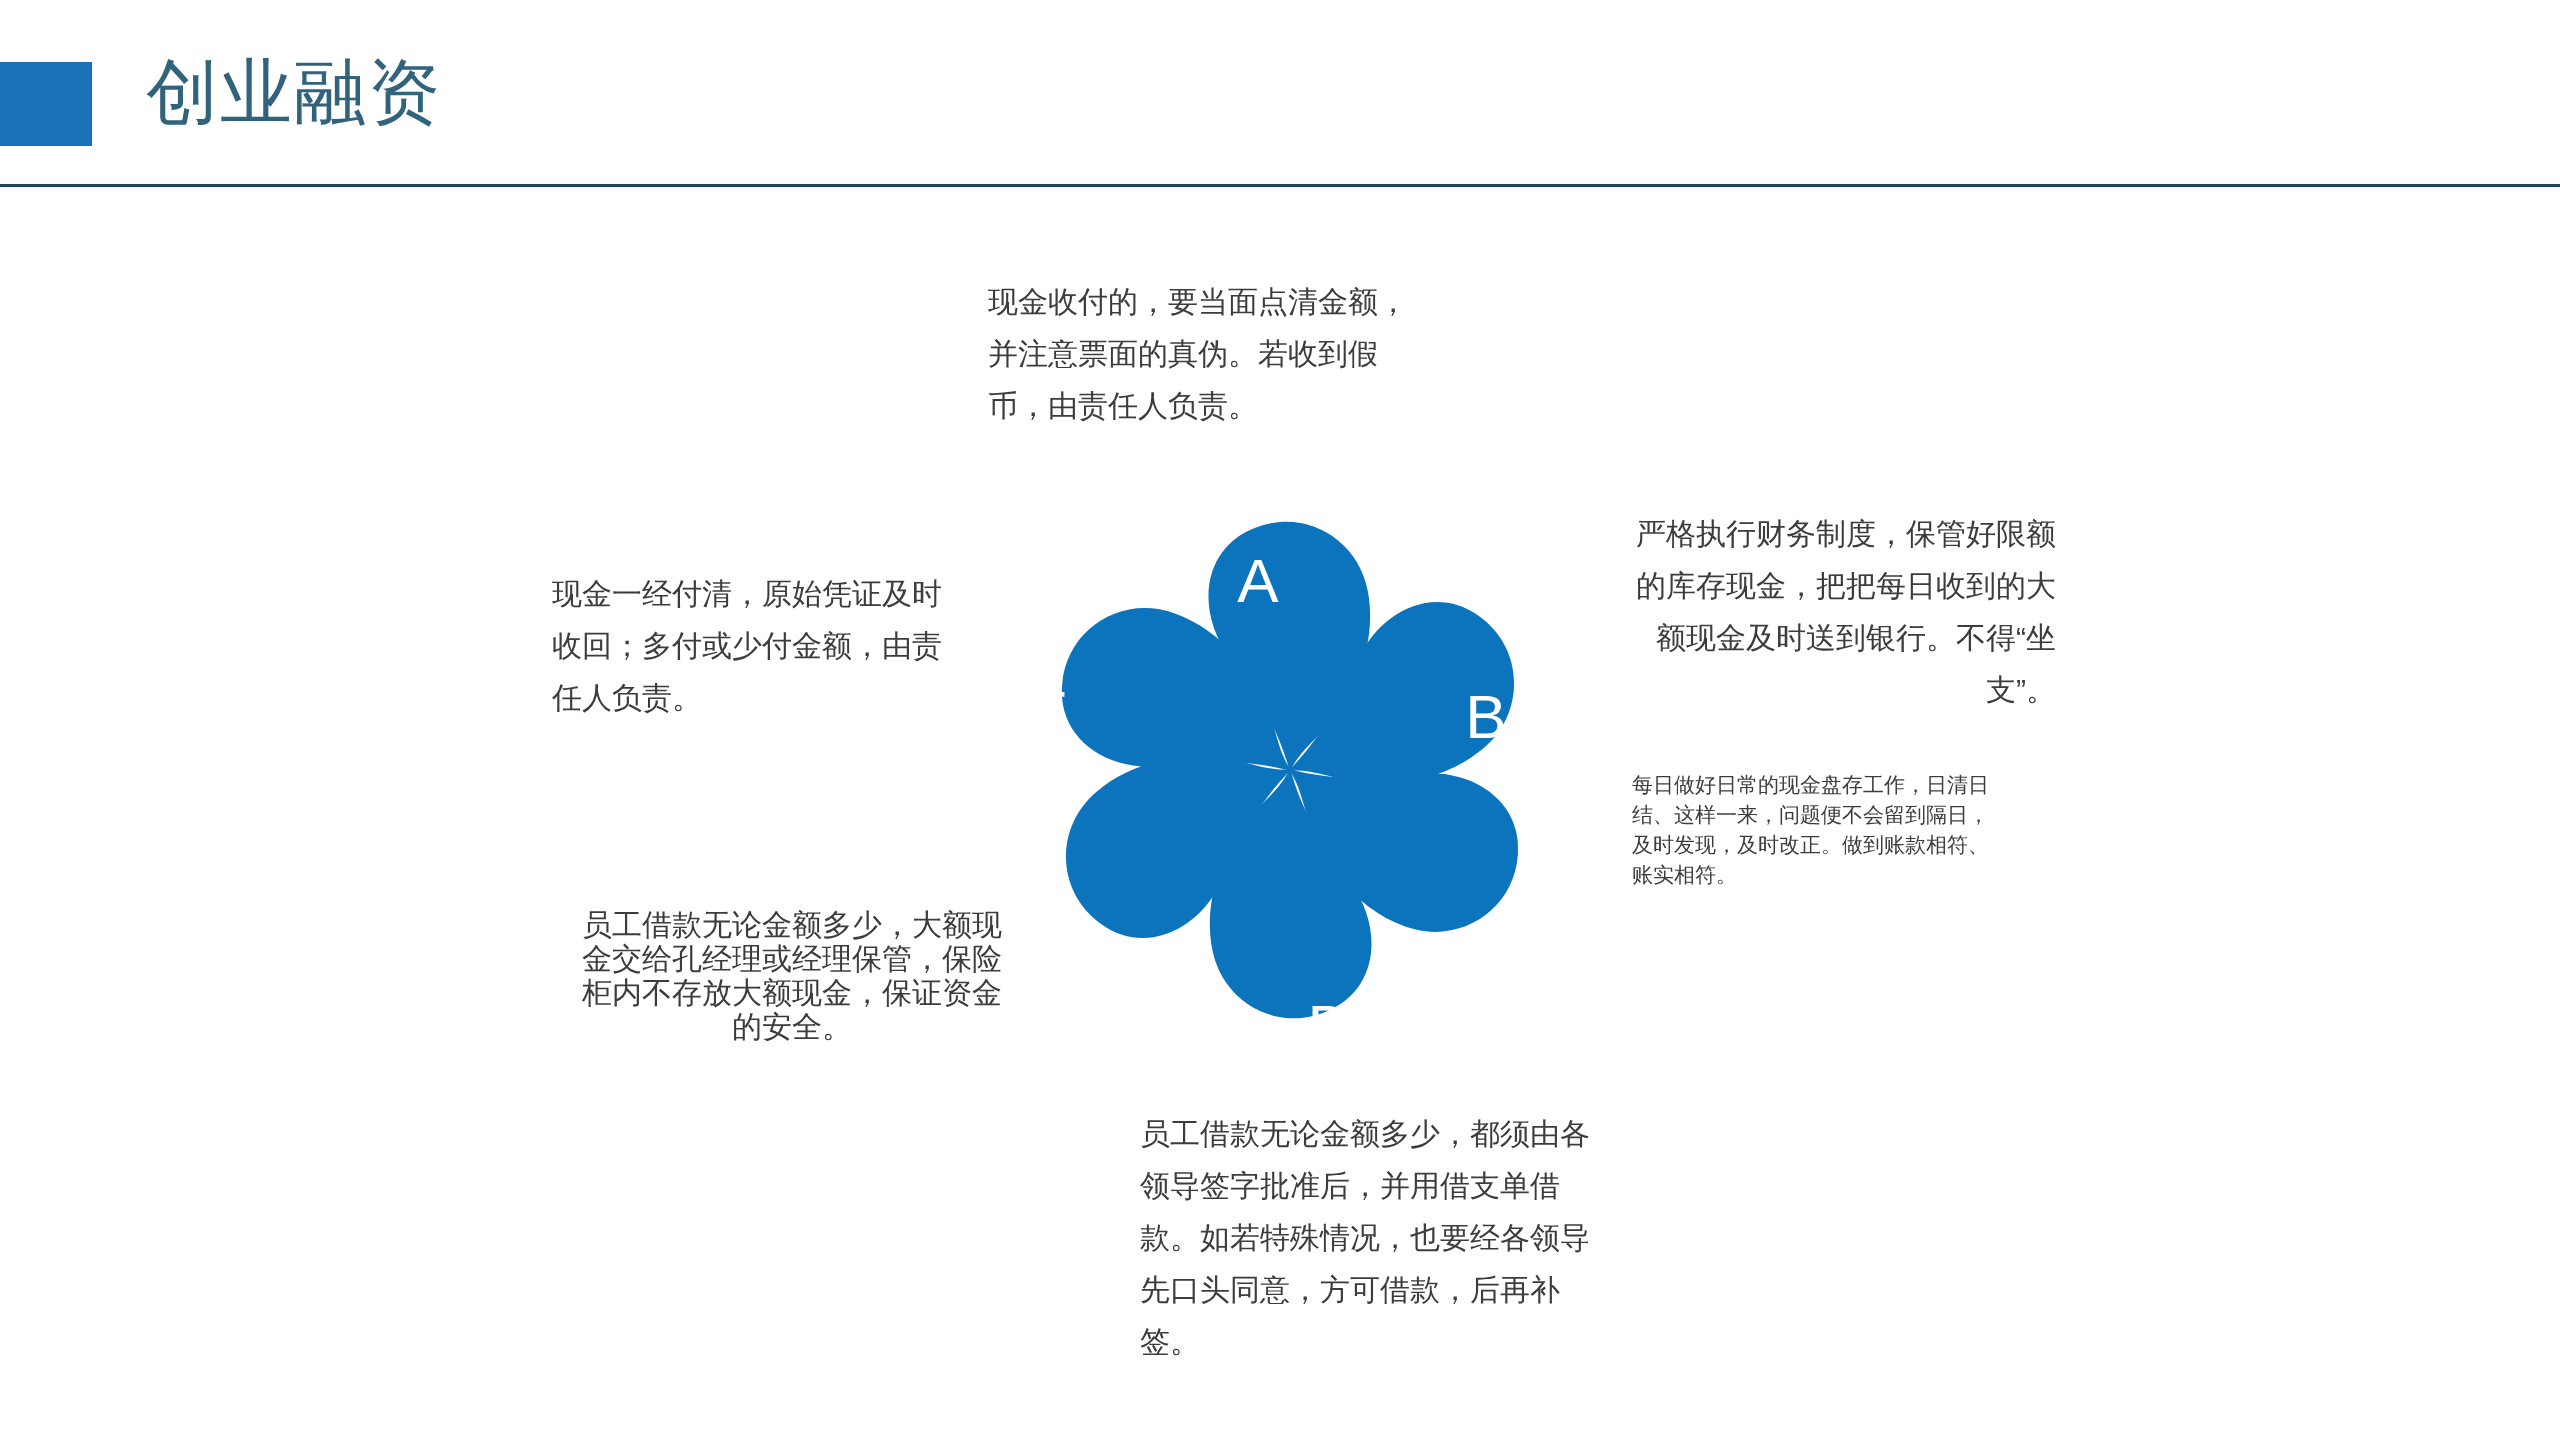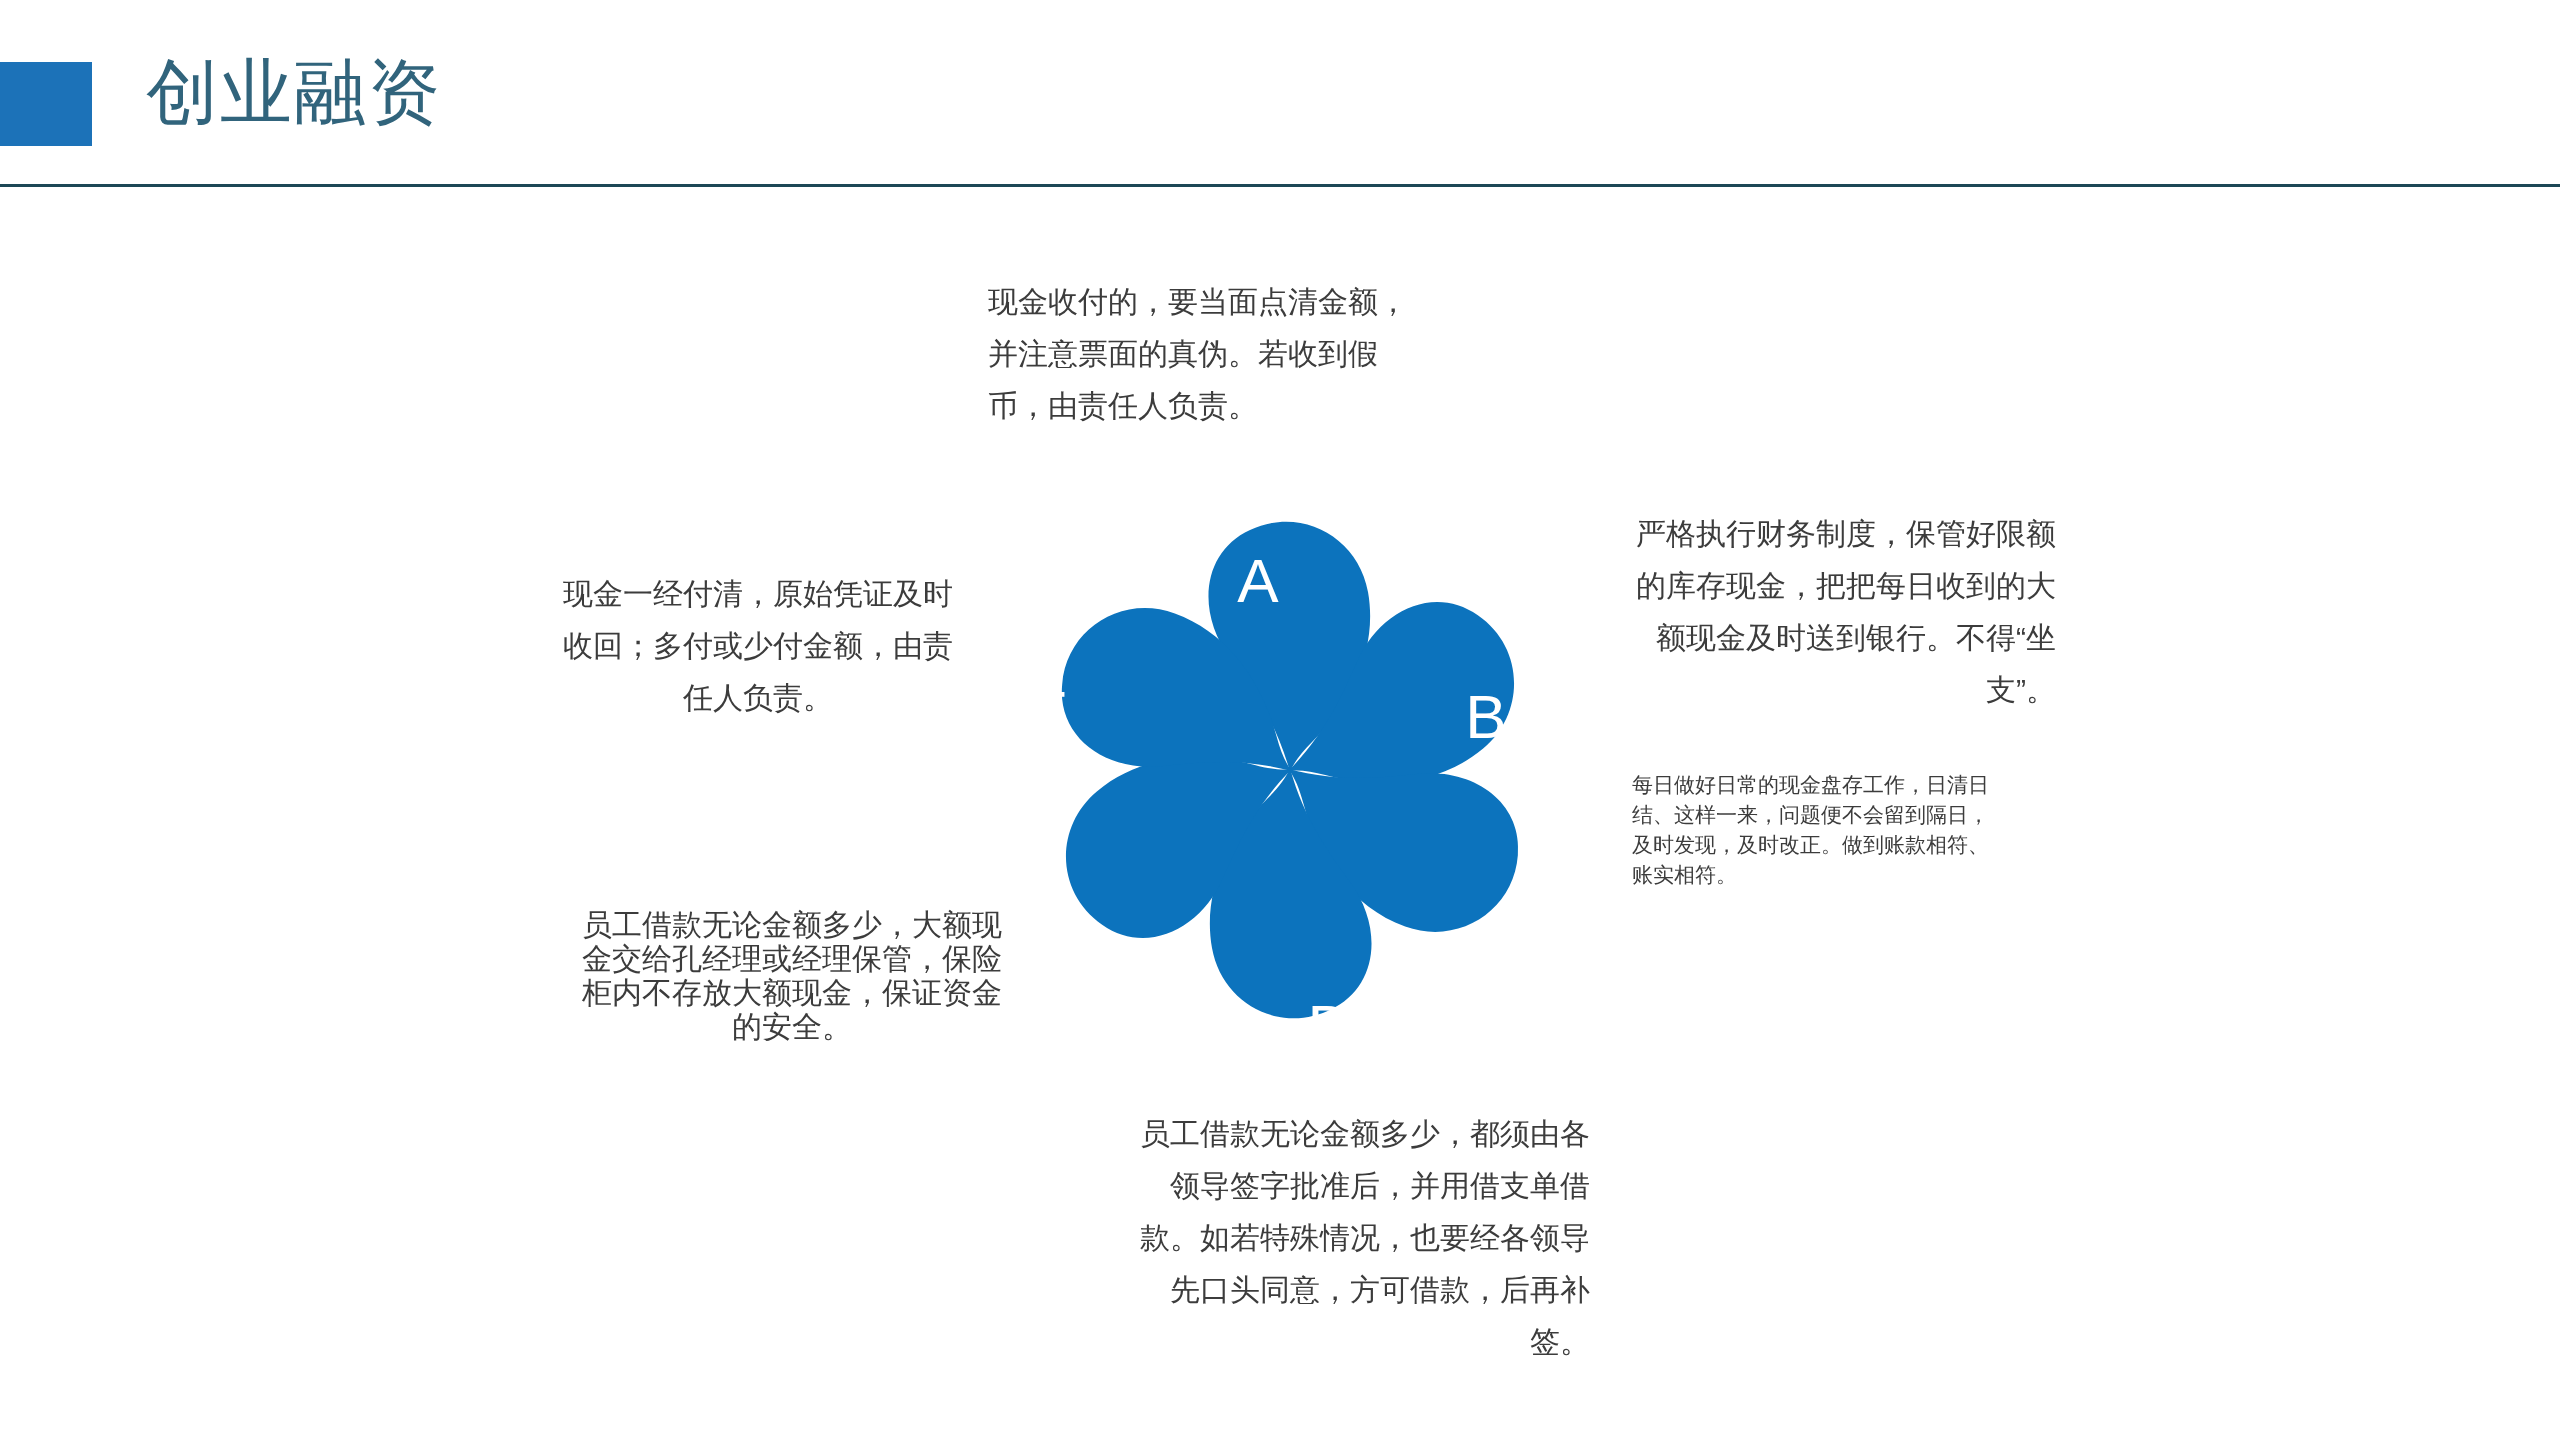--- a/index.html
+++ b/index.html
@@ -90,34 +90,34 @@
     top: 770px;
     width: 364px;
     font-size: 21px;
     line-height: 30px;
     text-align: left;
   }
   #callout-d {
     left: 1140px;
     top: 1108px;
     width: 450px;
-    text-align: right;
+    text-align: left;
   }
   #callout-e {
     left: 568px;
     top: 908px;
     width: 448px;
     line-height: 34px;
     text-align: center;
   }
   #callout-f {
     left: 552px;
     top: 568px;
     width: 412px;
-    text-align: center;
+    text-align: left;
   }
 </style>
 </head>
 <body>
 
 <div id="header-accent-square" style="background: rgb(28, 114, 184);"></div>
 
 <div id="page-title" style="color: rgb(49, 100, 124); margin-top: 12px;">创业融资</div>
 
 <div id="header-divider" style="background: rgb(29, 71, 86);"></div>

